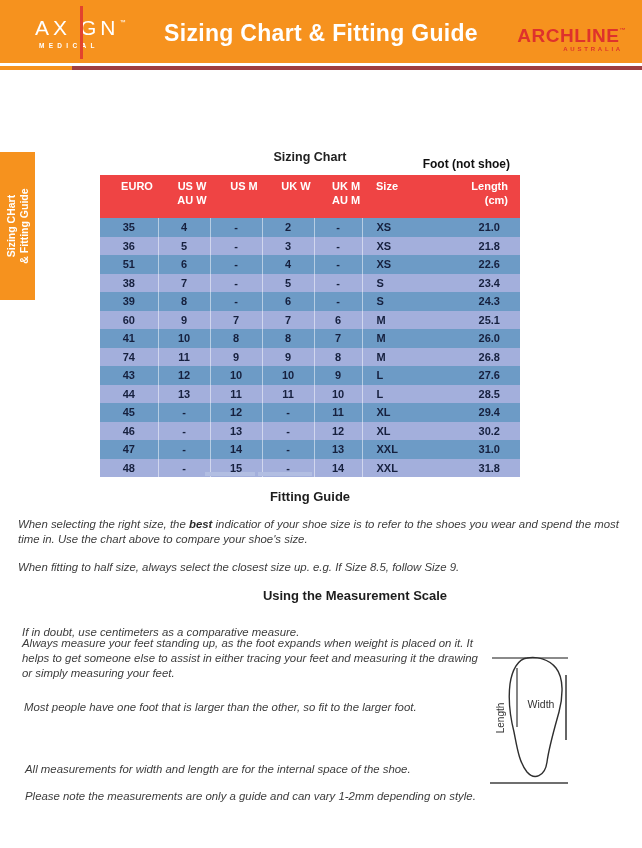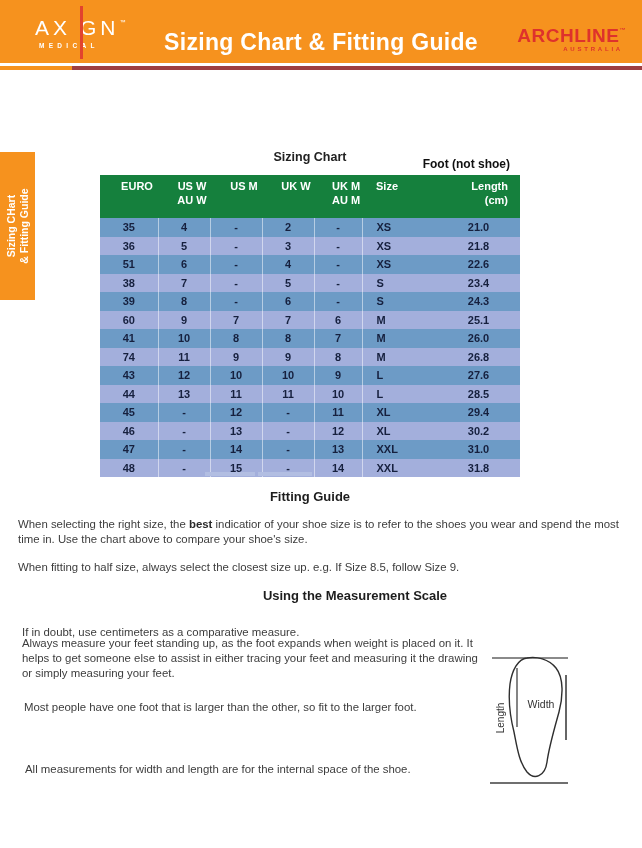--- a/index.html
+++ b/index.html
@@ -14,21 +14,21 @@
     background:linear-gradient(to right, #F6921E 0px, #F6921E 72px, #9E3E41 72px, #9E3E41 100%); }
 
   .axign { position:absolute; left:35px; top:10px; color:#fff; }
   .axign-word { font-size:21px; font-weight:400; letter-spacing:4px; line-height:24px; white-space:nowrap; }
   .axign-slot { display:inline-block; width:9px; }
   .axign-bar { position:absolute; left:45px; top:-4px; width:2.5px; height:53px; background:#E2432E; }
   .axign-tm { font-size:6px; vertical-align:11px; letter-spacing:0; }
   .axign-sub { font-size:6.5px; font-weight:bold; letter-spacing:4.3px; margin-top:2px; padding-left:4px; white-space:nowrap; }
 
   .header-title { position:absolute; left:0; top:20px; width:642px; text-align:center;
-    color:#fff; font-size:23px; font-weight:bold; letter-spacing:0.3px;margin-top:9px; }
+    color:#fff; font-size:23px; font-weight:bold; letter-spacing:0.3px; }
 
   .archline { position:absolute; right:16px; top:20px; text-align:right; color:#DE322C; }
   .archline-name { font-size:19px; font-weight:bold; letter-spacing:0.5px; line-height:20px; white-space:nowrap; }
   .archline-tm { font-size:6px; vertical-align:10px; }
   .archline-sub { font-size:6px; font-weight:bold; letter-spacing:2.8px; margin-right:3px; }
 
   
   .side-tab { position:absolute; left:0; top:152px; width:35px; height:148px; background:#F6921E; }
   .side-tab-inner { position:absolute; left:0; top:148px; width:148px; height:35px;
     transform:rotate(-90deg); transform-origin:0 0;
@@ -36,40 +36,40 @@
     text-align:center; color:#fff; font-weight:bold; font-size:10.5px; line-height:13px; }
 
   
   .chart-title { position:absolute; left:100px; top:150px; width:420px; text-align:center;
     font-size:12.5px; font-weight:bold; color:#222; }
   .foot-label { position:absolute; left:340px; top:157px; width:170px; text-align:right;
     font-size:12px; font-weight:bold; color:#101010; }
 
   table.sizing { position:absolute; left:100px; top:175px; width:420px;
     border-collapse:collapse; table-layout:fixed; }
-  table.sizing th { background:#15803d; color:#fff; font-size:11px; font-weight:bold;
+  table.sizing th { background:#ef4444; color:#fff; font-size:11px; font-weight:bold;
     height:38px; padding:5px 0 0 16px; vertical-align:top; line-height:13.5px; }
   table.sizing th span { display:block; }
   table.sizing td { height:18.5px; padding:0; font-size:11px; font-weight:bold;
     color:#16203E; text-align:center; line-height:18.5px; }
   table.sizing tbody tr:nth-child(odd) td { background:#6D9BC6; }
   table.sizing tbody tr:nth-child(even) td { background:#A3AFDC; }
   table.sizing td.c0, table.sizing td.c1, table.sizing td.c2,
   table.sizing td.c3, table.sizing td.c4 { border-right:1px solid rgba(255,255,255,0.5); }
   table.sizing th.c5, table.sizing td.c5 { text-align:left; padding-left:14px; }
   table.sizing th.c6 { text-align:right; padding-right:12px; }
-  table.sizing td.c6 { }
+  table.sizing td.c6 { text-align:right; padding-right:20px; }
 
   .artifact { position:absolute; height:4px; background:#B2BEE2; }
 
   
   .sec-title { position:absolute; font-size:13px; font-weight:bold; color:#1d1d1d; text-align:center; }
   .fg-title  { left:100px; top:489px; width:420px; }
   .ums-title { left:100px; top:588px; width:510px; }
-  .p { position:absolute; color:#3c3c3c; font-size:11.4px; line-height:14.8px; }
+  .p { position:absolute; color:#3c3c3c; font-size:11.4px; line-height:14.8px;font-style:italic; }
   .p b { color:#2a2a2a; }
   .p1  { left:18px; top:517px; width:601px; }
   .p2  { left:18px; top:560px; width:601px; }
   .mp1 { left:22px; top:613px; width:560px;margin-top:12px; }
   .mp2 { left:22px; top:636px; width:462px; }
   .mp3 { left:24px; top:700px; width:560px; }
   .mp4 { left:25px; top:762px; width:560px; }
   .mp5 { left:25px; top:789px; width:540px; }
 
   
@@ -280,20 +280,21 @@
 
   <div class="sec-title fg-title">Fitting Guide</div>
   <div class="p p1"><span>When selecting the right size, the </span><b>best</b><span> indicatior of your shoe size is to refer to the shoes you wear and spend the most time in. Use the chart above to compare your shoe's size.</span></div>
   <div class="p p2">When fitting to half size, always select the closest size up. e.g. If Size 8.5, follow Size 9.</div>
 
   <div class="sec-title ums-title">Using the Measurement Scale</div>
   <div class="p mp1">If in doubt, use centimeters as a comparative measure.</div>
   <div class="p mp3">Most people have one foot that is larger than the other, so fit to the larger foot.</div>
   <div class="p mp2">Always measure your feet standing up, as the foot expands when weight is placed on it. It helps to get someone else to assist in either tracing your feet and measuring it the drawing or simply measuring your feet.</div>
   <div class="p mp4">All measurements for width and length are for the internal space of the shoe.</div>
+  <div class="p mp5">Please note the measurements are only a guide and can vary 1-2mm depending on style.</div>
 
   <svg class="foot-svg" width="92" height="145" viewBox="0 0 92 145">
     <line x1="4" y1="8" x2="80" y2="8" stroke="#8a8a8a" stroke-width="2"></line>
     <line x1="2" y1="133" x2="80" y2="133" stroke="#3f3f3f" stroke-width="1.5"></line>
     <line x1="29" y1="18" x2="29" y2="77" stroke="#333" stroke-width="1.2"></line>
     <line x1="78" y1="25" x2="78" y2="90" stroke="#333" stroke-width="1.5"></line>
     <path d="M39,8 C30,9 24,20 22,34 C20,50 22,66 26,82 C29,97 31,112 39,122 C46,130 57,127 59,112 C61,97 66,80 71,62 C75,47 76,28 68,18 C61,9 48,6 39,8 Z" fill="none" stroke="#2e2e2e" stroke-width="1.4"></path>
     <text x="53" y="58" text-anchor="middle" font-size="10.5" fill="#333" font-family="Liberation Sans, sans-serif">Width</text>
     <text x="16" y="68" transform="rotate(-90 16 68)" text-anchor="middle" font-size="10" fill="#333" font-family="Liberation Sans, sans-serif">Length</text>
   </svg>

